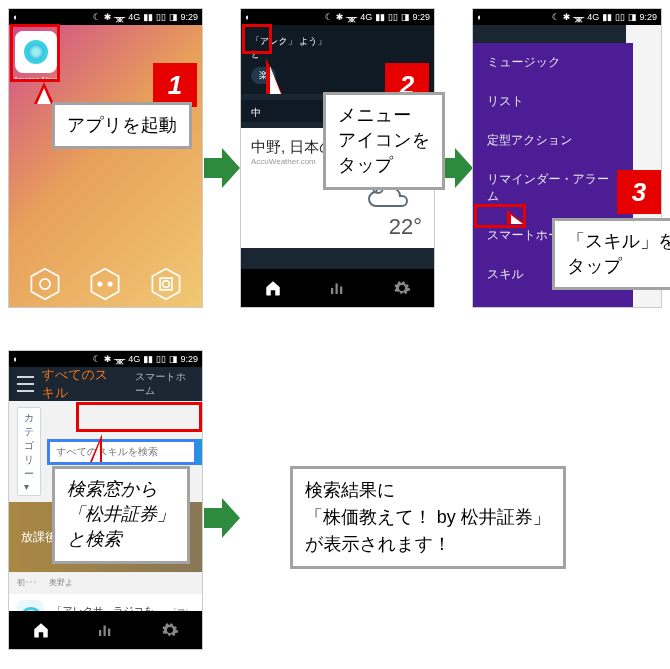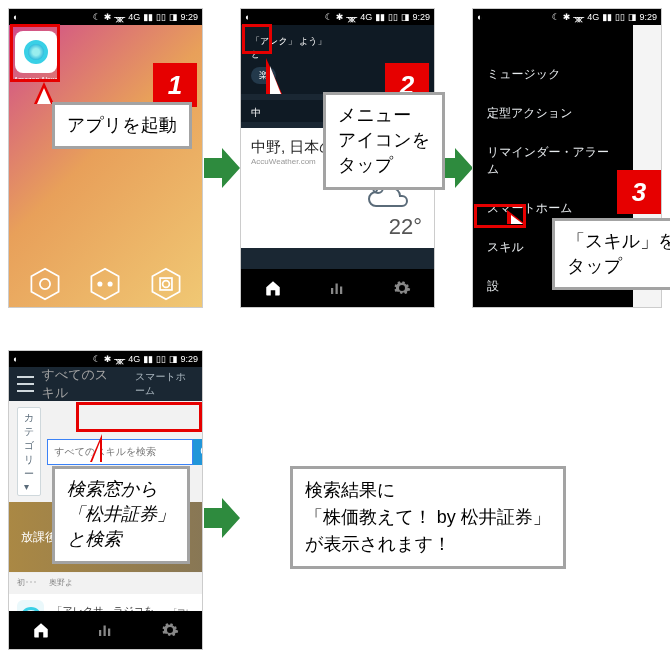--- a/index.html
+++ b/index.html
@@ -41,33 +41,33 @@
 .weather-card { background:#fff; color:#333; padding:10px; position:relative; height:120px;}
 .weather-card .loc { font-size:15px; color:#222; }
 .weather-card .src { font-size:8px; color:#999; }
 .weather-card .temp { position:absolute; right:12px; bottom:8px; font-size:22px; color:#555;}
 .cloud-icon { position:absolute; right:26px; bottom:32px; }
 .alexa-tabbar { position: absolute; bottom:0; left:0; right:0; height:38px; background:#000; display:flex; justify-content:space-around; align-items:center; }
 .alexa-tabbar svg { width:18px; height:18px; fill:#888;}
 .alexa-tabbar svg.active { fill:#fff;}
 
 
-.drawer { width: 160px; height: 100%; background: #000000; position:absolute; left:0; top:0; padding-top:30px;}
+.drawer { width: 160px; height: 100%; background: #4c1d95; position:absolute; left:0; top:18px; }
 .drawer-item { color:#e8ecef; font-size:12px; padding:11px 14px; }
 .behind-drawer { position:absolute; right:0; top:0; width:35px; height:100%; background:#f4f4f4;}
 
 
 .skills-body { width:100%; height:calc(100% - 16px); background:#f2f2f2; position:relative; color:#333;}
 .skills-top { height:34px; background:#1a2733; display:flex; align-items:center; color:#cfd8dc; padding:0 8px; font-size:12px; gap:8px;}
-.skills-top .title { font-size:13px; color:#a3a3a3; }
+.skills-top .title { font-size:13px; color:#f97316; }
 .skills-top .sub { font-size:10px; color:#aab6bf; margin-left:8px;}
 .skills-filter { display:flex; align-items:center; padding:6px 8px; gap:6px; background:#f2f2f2;}
 .cat-btn { font-size:10px; color:#5a6b79; border:1px solid #cfd8dc; padding:3px 6px; background:#fff; border-radius:2px;}
 .search-wrap { display:flex; flex:1; height:26px;}
-.search-input { flex:1; border:1px solid #3b82f6; font-size:10px; padding:0 6px; color:#888;}
+.search-input { flex:1; border:3px solid #3b82f6; font-size:10px; padding:0 6px; color:#888;}
 .search-btn { width:26px; background:#2196d9; display:flex;align-items:center;justify-content:center;}
 .search-btn svg{width:14px;height:14px;fill:#fff;}
 .hero { height:70px; background:linear-gradient(90deg,#a84 0%,#875 100%); position:relative; color:#fff; font-size:12px; display:flex;align-items:center; padding:0 12px; overflow:hidden;}
 .mini { font-size:8px; color:#888; padding:4px 8px 6px 8px; border-top:1px solid #eee;}
 .sk-row { display:flex; align-items:center; padding:6px 8px; gap:8px; background:#fff;}
 .sk-icon { width:36px; height:36px; border-radius:6px; display:flex;align-items:center;justify-content:center; font-size:20px;}
 .sk-icon.alexa { background:#eaf8fb; }
 .sk-txt .t1 { font-size:10px; color:#333;}
 .cat-label { font-size:11px; color:#5a6b79; padding:6px 8px; background:#eceff1;}
 </style>
@@ -209,20 +209,21 @@
         <span>4G</span>
         <span>▮▮</span>
         <span>▯▯</span>
         <span>◨</span>
       <span>9:29</span>
     </div>
     <div class="alexa-body">
       <div class="behind-drawer"></div>
       <div class="drawer">
         <div class="drawer-item">ミュージック</div>
+        <div class="drawer-item">リスト</div>
         <div class="drawer-item">定型アクション</div>
         <div class="drawer-item">リマインダー・アラーム</div>
         <div class="drawer-item">スマートホーム</div>
         <div class="drawer-item">スキル</div>
         <div class="drawer-item">設</div>
       </div>
     </div>
   </div>
   <div class="redbox" style="left:2px; top:196px; width:52px; height:24px;"></div>
   <div class="stepnum" style="left:145px; top:162px;">3</div>

